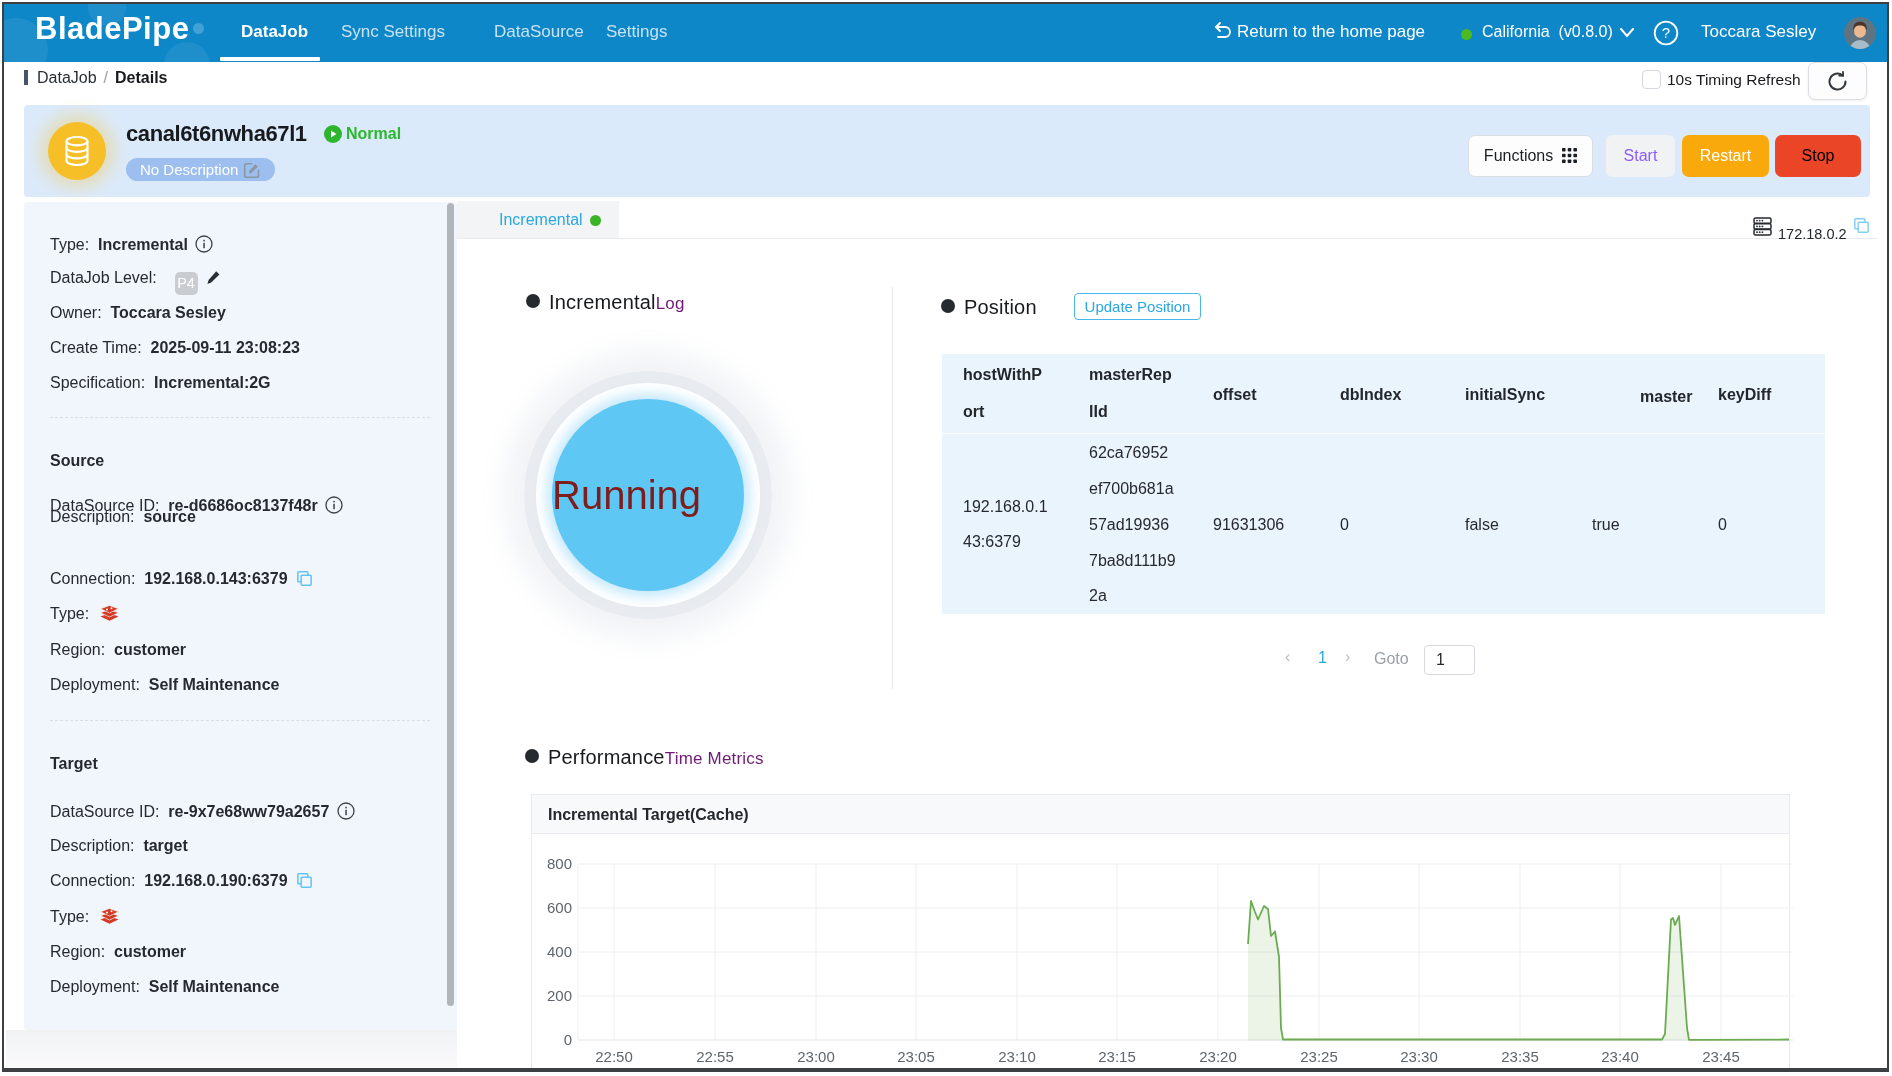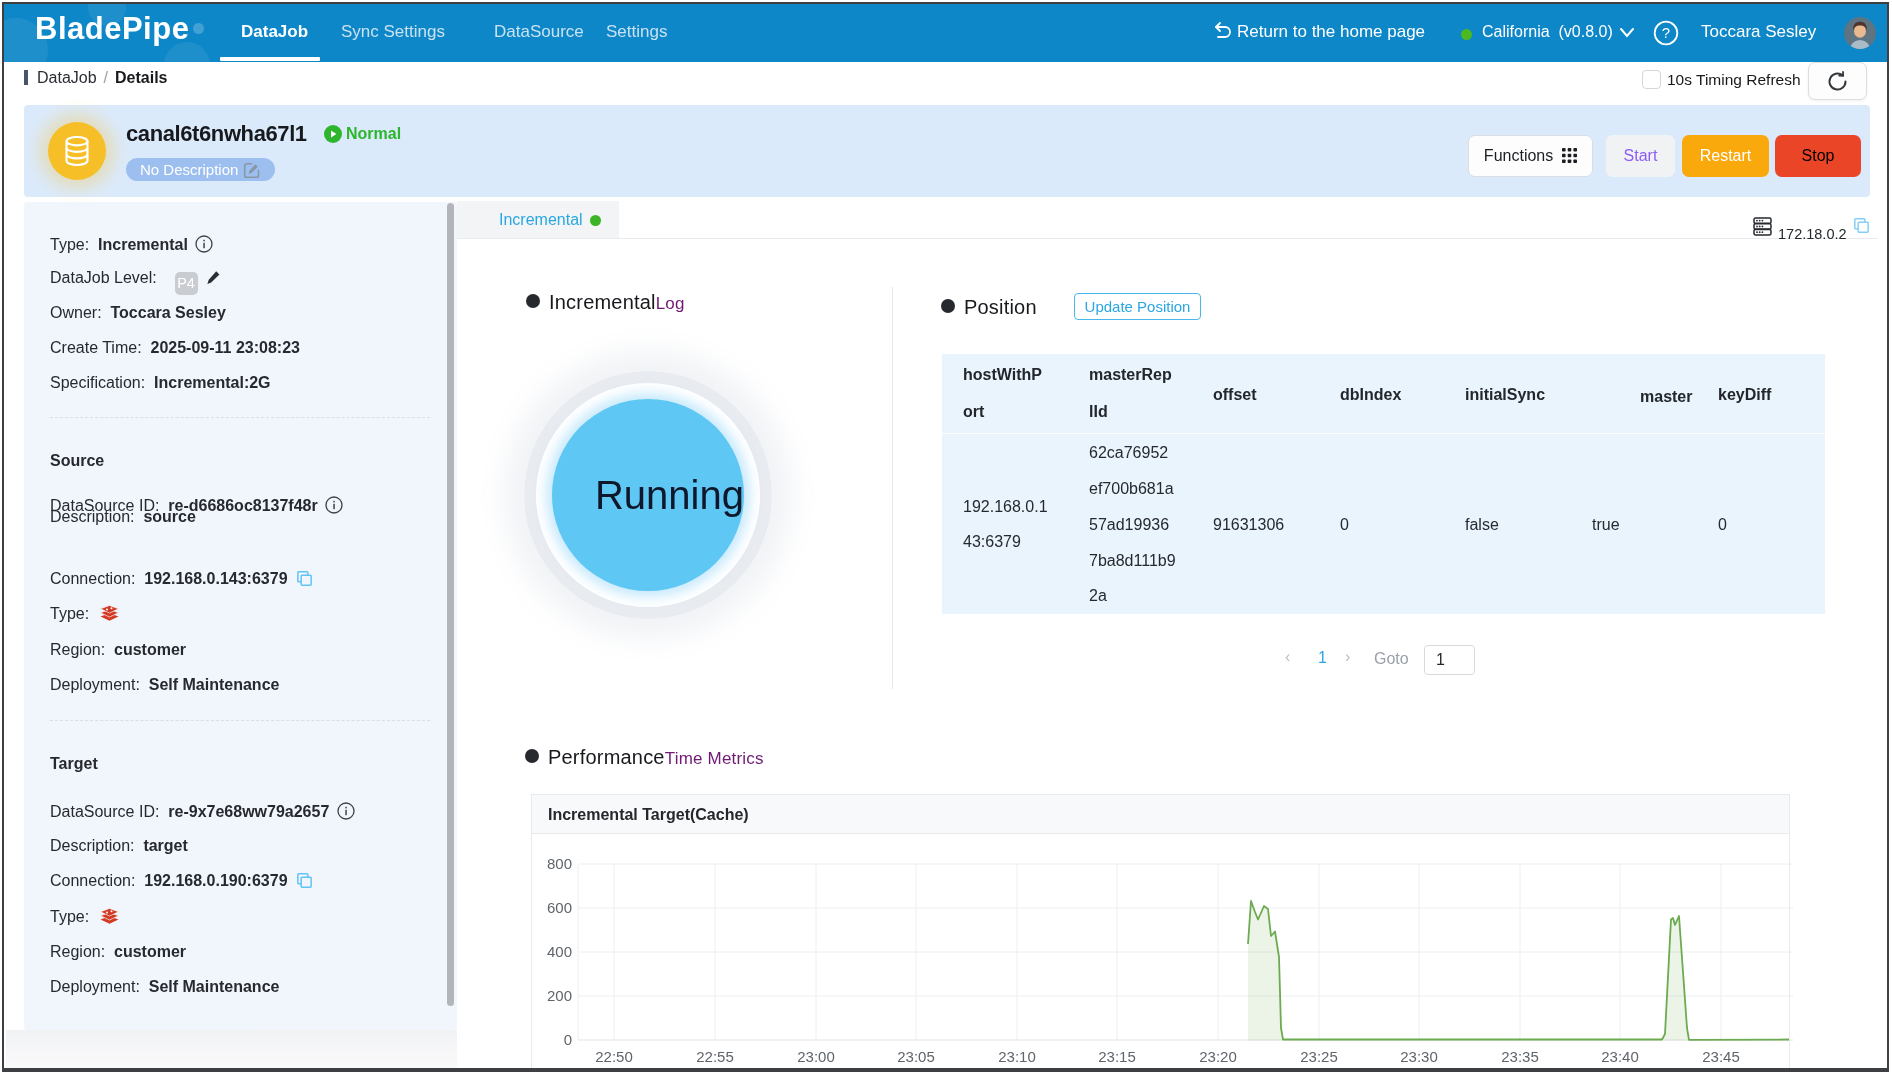--- a/index.html
+++ b/index.html
@@ -49,21 +49,21 @@
 #tab1 { position:absolute; left:457px; top:201px; width:162px; height:37px; background:#f2f4f5; color:#2aa7e1; font-size:16px; line-height:37px; text-align:left; padding-left:42px; }
 .gdot { display:inline-block; width:11px; height:11px; border-radius:50%; background:#3cb428; vertical-align:-1px; margin-left:7px; }
 #iprow { position:absolute; left:1752px; top:226px; font-size:14.5px; color:#24282c; }
 
 .shead { position:absolute; font-size:20px; font-weight:500; color:#17191c; white-space:nowrap; letter-spacing:0.2px; }
 .shead .dot { display:inline-block; width:14px; height:14px; border-radius:50%; background:#26292e; margin-right:9px; vertical-align:1px; }
 .shead .lnk { color:#701a75; font-weight:400; font-size:17px; }
 #vdiv { position:absolute; left:892px; top:287px; width:1px; height:402px; background:#e8e8ea; }
 
 #ring { position:absolute; left:524px; top:371px; width:248px; height:248px; border-radius:50%; border:12px solid #e8ebf0; box-shadow:0 0 26px 20px rgba(240,242,246,0.95); }
-#bluec { position:absolute; left:552px; top:399px; width:192px; height:192px; border-radius:50%; background:#5ec7f3; box-shadow:0 0 12px 6px rgba(160,218,250,0.6); color:#0f172a; font-size:40px; text-align:right; line-height:192px; }
+#bluec { position:absolute; left:552px; top:399px; width:192px; height:192px; border-radius:50%; background:#5ec7f3; box-shadow:0 0 12px 6px rgba(160,218,250,0.6); color:#7f1d1d; font-size:40px; text-align:left; line-height:192px; }
 
 #upbtn { position:absolute; left:1074px; top:293px; width:127px; height:27px; border:1px solid #49b6ec; border-radius:4px; color:#2aa7e1; font-size:15px; line-height:25px; text-align:center; background:#fff; }
 #ptable { position:absolute; left:942px; top:354px; width:883px; height:260px; background:#e9f4fd; }
 .th { position:absolute; font-size:16px; font-weight:bold; color:#23272b; }
 .td { position:absolute; font-size:16px; color:#26292e; }
 #pgx { position:absolute; left:1285px; top:648px; font-size:16px; color:#b9bec4; }
 #pg1 { position:absolute; left:1318px; top:649px; font-size:16px; color:#2aa7e1; }
 #pgy { position:absolute; left:1345px; top:648px; font-size:16px; color:#b9bec4; }
 #goto { position:absolute; left:1374px; top:650px; font-size:16px; color:#9aa0a8; }
 #ginput { position:absolute; left:1424px; top:645px; width:51px; height:30px; border:1px solid #d6dade; border-radius:4px; background:#fff; font-size:16px; color:#26292e; line-height:28px; padding-left:11px; }

